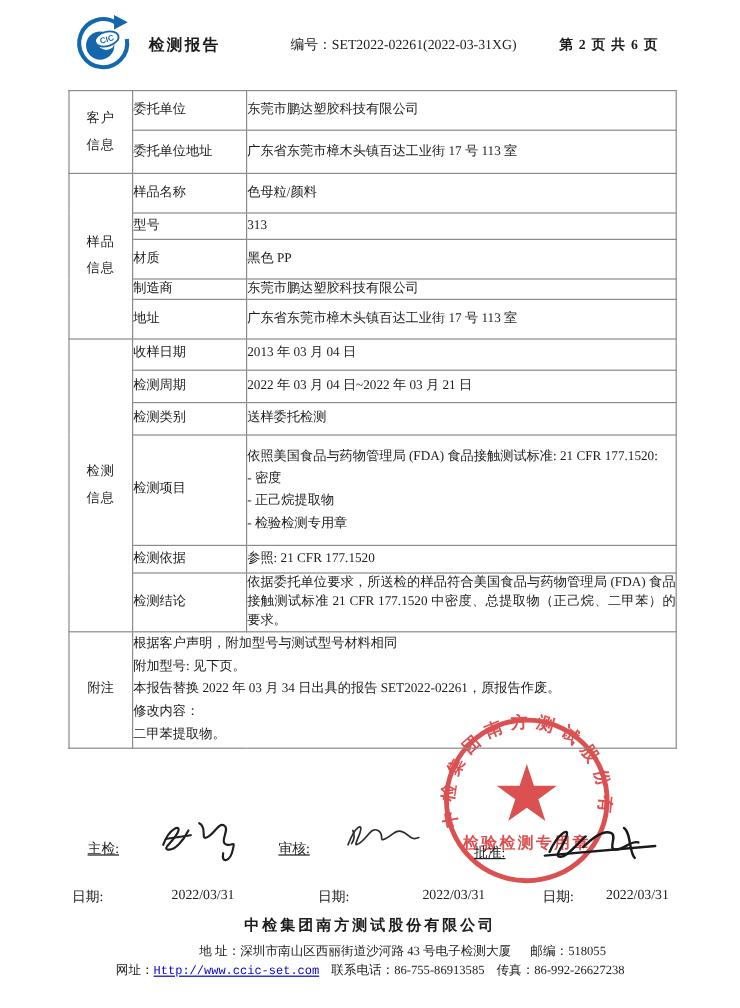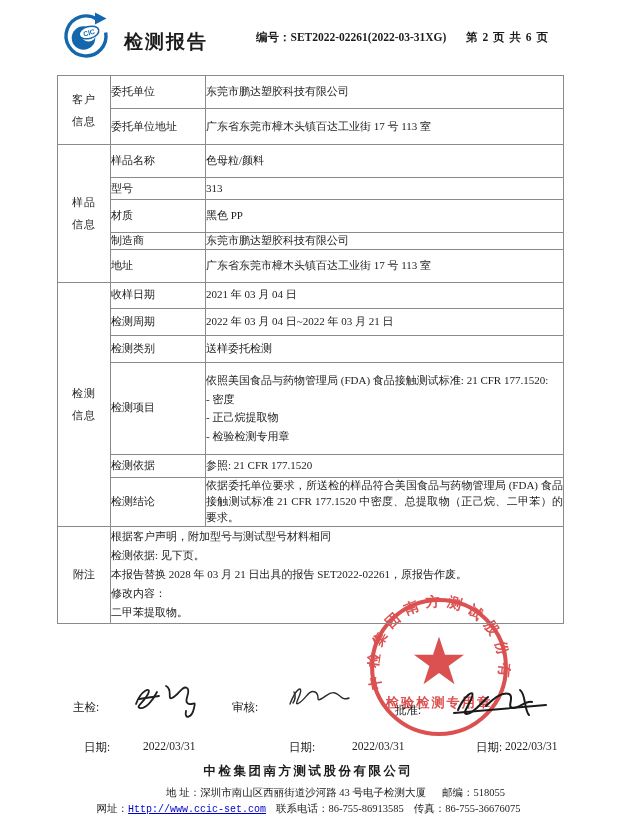--- a/index.html
+++ b/index.html
@@ -3,22 +3,22 @@
 <meta charset="utf-8">
 <style>
   html,body{margin:0;padding:0;}
   body{
     width:617px;height:840px;position:relative;background:#ffffff;
     font-family:"Liberation Serif","DejaVu Serif",serif;
     color:#1c1c1c;overflow:hidden;
   }
   
   .logo{position:absolute;left:61px;top:12px;width:50px;height:48px;}
-  .hdr-title{position:absolute;left:124px;top:29px;font-size:19px;font-weight:bold;letter-spacing:2px;}
-  .hdr-no{position:absolute;left:238px;top:30px;font-size:11.5px;font-weight:bold;padding-left:18px;}
+  .hdr-title{position:absolute;left:124px;top:29px;font-size:13px;font-weight:bold;letter-spacing:2px;}
+  .hdr-no{position:absolute;left:224px;top:30px;font-size:11.5px;font-weight:normal;padding-left:18px;}
   .hdr-page{position:absolute;left:466px;top:30px;font-size:11.5px;font-weight:bold;letter-spacing:1px;}
   
   table.report{
     position:absolute;left:57px;top:75px;width:506px;
     border-collapse:collapse;table-layout:fixed;z-index:2;
   }
   table.report td{
     border:1px solid #8a8a8a;font-size:11px;line-height:1.45;
     vertical-align:middle;padding:0;background:transparent;
   }
@@ -27,23 +27,23 @@
   td.lbl{padding-left:10px;margin-left:17px;}
   td.val{padding-left:13px;padding-right:9px;}
   td.note-val div{line-height:19px;}
   .items-cell{padding-top:5px;padding-bottom:5px;}
   .items-cell div{line-height:18.5px;}
   .concl{line-height:16px;text-align:justify;padding-top:2px;padding-bottom:2px;}
   
   .seal{position:absolute;left:367px;top:595px;width:144px;height:144px;z-index:1;opacity:.93;}
   
   .signoff{position:absolute;left:0;top:650px;width:617px;height:130px;z-index:3;font-size:11.5px;}
-  .signoff .role{position:absolute;font-weight:normal;}
+  .signoff .role{position:absolute;font-weight:normal;text-decoration:underline;}
   .sig-svg{position:absolute;}
-  .date-lbl{position:absolute;top:90px;margin-left:24px;}
+  .date-lbl{position:absolute;top:90px;}
   .date-val{position:absolute;top:90px;}
   
   .f-company{position:absolute;left:0;top:763px;width:617px;text-align:center;
     font-size:12.5px;font-weight:bold;letter-spacing:2.5px;}
   .f-line{position:absolute;left:0;width:617px;text-align:center;font-size:10.5px;}
   .f-line.l1{top:786px;padding-left:27px;}
   .f-line.l2{top:802px;}
   .url{
     font-family:"Liberation Mono","DejaVu Sans Mono",monospace;
     color:#0000cc;text-decoration:underline;font-size:10px;cursor:pointer;
@@ -123,21 +123,21 @@
     <tr style="height:33px">
       <td class="lbl">地址</td>
       <td class="val">广东省东莞市樟木头镇百达工业街 17 号 113 室</td>
     </tr>
 
     <tr style="height:26px">
       <td class="grp" rowspan="6">
         <div class="grp-inner">检测信息</div>
       </td>
       <td class="lbl">收样日期</td>
-      <td class="val">2021 年 03 月 04 日</td>
+      <td class="val">2013 年 03 月 04 日</td>
     </tr>
     <tr style="height:27px">
       <td class="lbl">检测周期</td>
       <td class="val">2022 年 03 月 04 日~2022 年 03 月 21 日</td>
     </tr>
     <tr style="height:27px">
       <td class="lbl">检测类别</td>
       <td class="val">送样委托检测</td>
     </tr>
     <tr style="height:92px">
@@ -157,22 +157,22 @@
       <td class="lbl">检测结论</td>
       <td class="val concl">依据委托单位要求，所送检的样品符合美国食品与药物管理局 (FDA) 食品接触测试标准 21 CFR 177.1520 中密度、总提取物（正己烷、二甲苯）的要求。</td>
     </tr>
 
     <tr style="height:97px">
       <td class="grp">
         <div>附注</div>
       </td>
       <td class="val note-val" colspan="2">
         <div>根据客户声明，附加型号与测试型号材料相同</div>
-        <div>检测依据: 见下页。</div>
-        <div>本报告替换 2028 年 03 月 21 日出具的报告 SET2022-02261，原报告作废。</div>
+        <div>附加型号: 见下页。</div>
+        <div>本报告替换 2022 年 03 月 34 日出具的报告 SET2022-02261，原报告作废。</div>
         <div>修改内容：</div>
         <div>二甲苯提取物。</div>
       </td>
     </tr>
   </tbody>
 </table>
 
 <div class="signoff">
   <span class="role" style="left:73px;top:50px">主检:</span>
   <span class="role" style="left:232px;top:50px">审核:</span>
@@ -210,14 +210,14 @@
   <span class="date-val" style="left:505px">2022/03/31</span>
 </div>
 
 <div class="f-company">中检集团南方测试股份有限公司</div>
 
 <div class="f-line l1">
   <span>地  址：</span><span>深圳市南山区西丽街道沙河路 43 号电子检测大厦</span><span class="gap-m"></span><span>邮编：</span><span>518055</span>
 </div>
 
 <div class="f-line l2">
-  <span>网址：</span><span class="url">Http://www.ccic-set.com</span><span class="gap-s"></span><span>联系电话：</span><span>86-755-86913585</span><span class="gap-s"></span><span>传真：</span><span>86-755-36676075</span>
+  <span>网址：</span><span class="url">Http://www.ccic-set.com</span><span class="gap-s"></span><span>联系电话：</span><span>86-755-86913585</span><span class="gap-s"></span><span>传真：</span><span>86-992-26627238</span>
 </div>
 
 </body></html>

